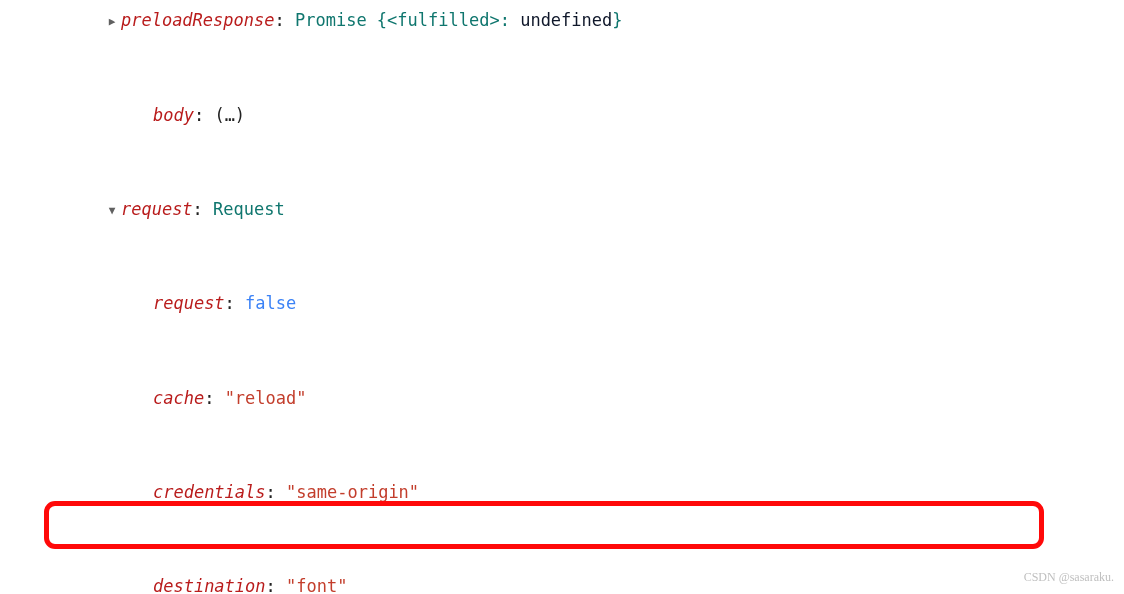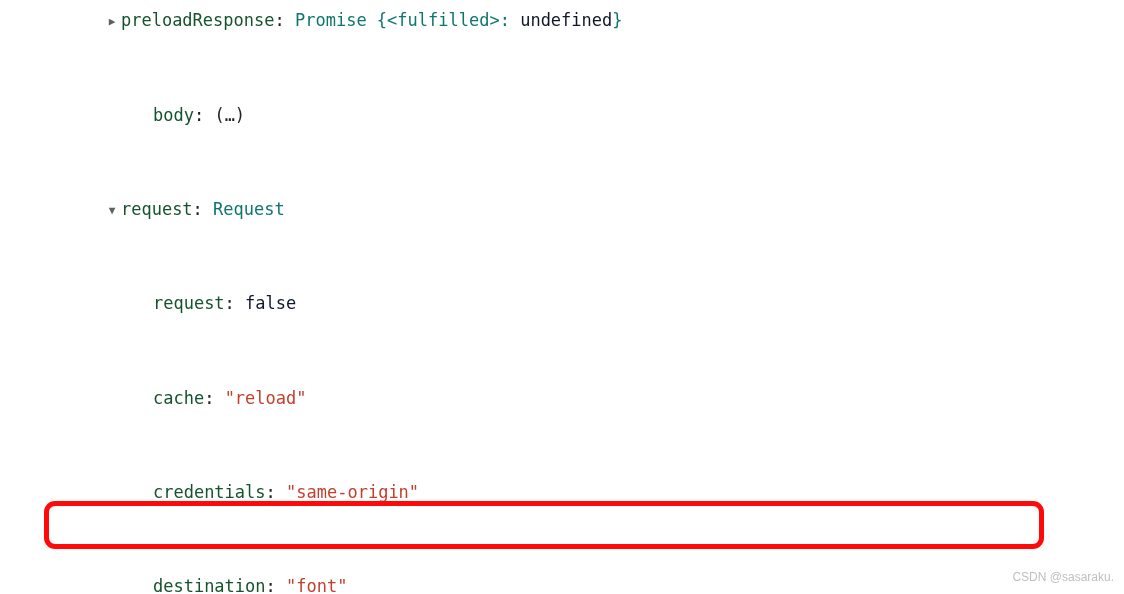--- a/index.html
+++ b/index.html
@@ -26,41 +26,41 @@
     text-align: center;
     color: #606060;
     font-size: 11px;
     margin-right: 2px;
     vertical-align: 1px;
   }
   .arrow-spacer {
     display: inline-block;
     width: 16px;
   }
-  .key { color: #14532d; }
+  .key { color: #b91c1c; font-style: italic; }
   .colon { color: #222; }
   .string { color: #c33e2c; }
-  .bool, .num { color: #0f172a; }
+  .bool, .num { color: #3b82f6; }
   .undef, .nullv { color: #0f172a; }
   .type { color: #0f766e; }
   .highlight-box {
     position: absolute;
     border: 5px solid #ff0909;
     border-radius: 11px;
     left: 44px;
     top: 501px;
     width: 1000px;
     height: 48px;
     pointer-events: none;
   }
   .watermark {
     position: absolute;
     right: 10px;
     bottom: 6px;
-    font-family: Liberation Sans, sans-serif;
+    font-family: Liberation Serif, serif;
     font-size: 12px;
     color: #bfbfbf;
   }
 </style>
 </head>
 <body>
 
 <div class="tree">
 
   <div class="row indent-1" style="margin-top:-26px;">

